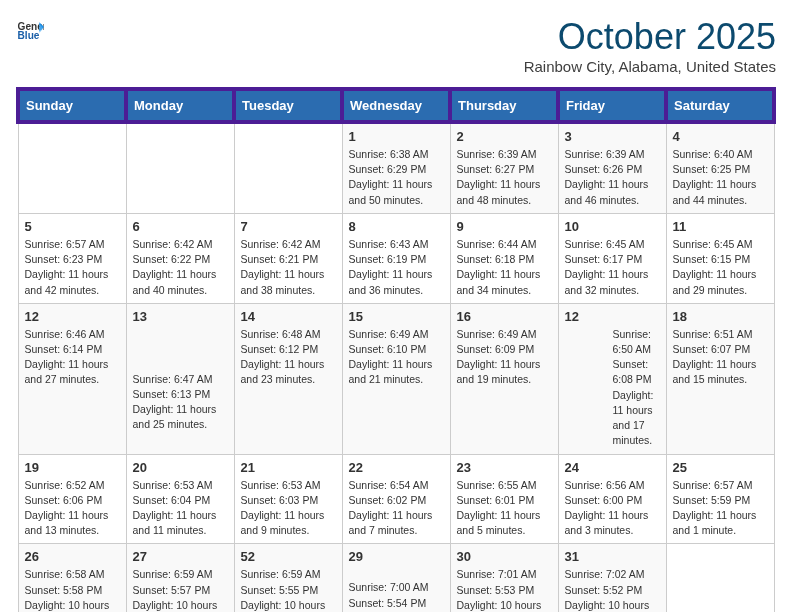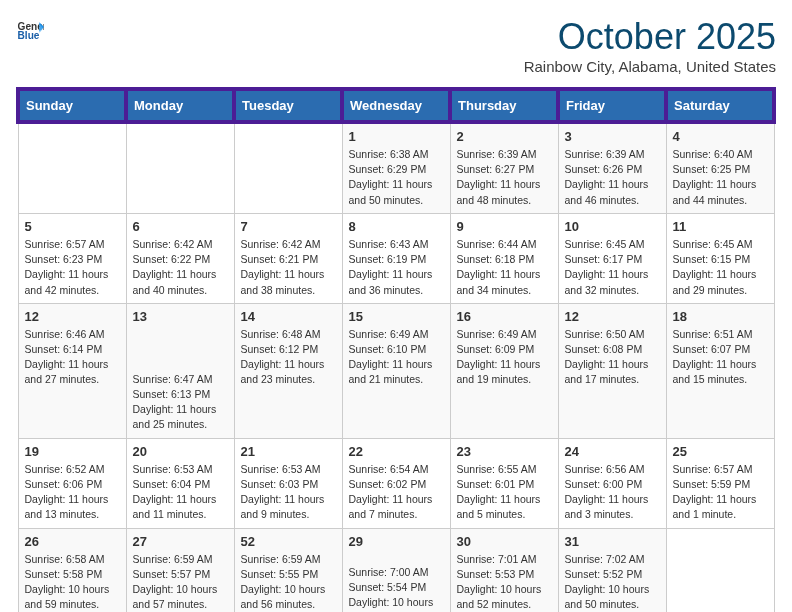--- a/index.html
+++ b/index.html
@@ -208,21 +208,21 @@
 Daylight: 11 hours and 21 minutes.</div>
         </td>
         <td>
           <span class="day-num">16</span>
           <div class="cell-content" style="white-space: pre-line;">Sunrise: 6:49 AM
 Sunset: 6:09 PM
 Daylight: 11 hours and 19 minutes.</div>
         </td>
         <td>
           <span class="day-num">12</span>
-          <div class="cell-content" style="white-space: pre-line;">Sunrise: 6:50 AM
+          <div class="cell-content" style="white-space: pre-line; margin-left: 48px;">Sunrise: 6:50 AM
 Sunset: 6:08 PM
 Daylight: 11 hours and 17 minutes.</div>
         </td>
         <td>
           <span class="day-num">18</span>
           <div class="cell-content" style="white-space: pre-line;">Sunrise: 6:51 AM
 Sunset: 6:07 PM
 Daylight: 11 hours and 15 minutes.</div>
         </td>
       </tr>

